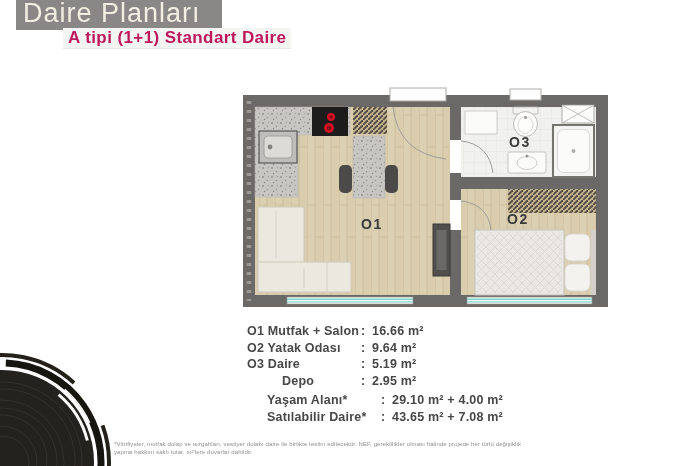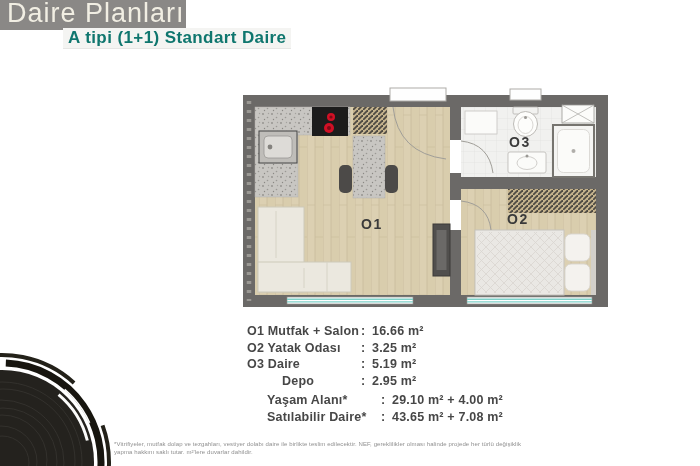--- a/index.html
+++ b/index.html
@@ -3,32 +3,32 @@
 <meta charset="utf-8">
 <style>
   html,body{margin:0;padding:0;}
   body{
     width:700px;height:466px;position:relative;overflow:hidden;
     background:#ffffff;
     font-family:"Liberation Sans", sans-serif;
   }
   
   .title-box{
-    position:absolute;left:0;top:0;width:186px;height:30px;
+    position:absolute;left:16px;top:0;width:206px;height:30px;
     background:#8a8886;
   }
   .title-box .t{
     position:absolute;left:7px;top:-2px;
     font-size:27px;font-weight:400;letter-spacing:1px;
     color:#f1eee3;white-space:nowrap;
   }
   .subtitle{
     position:absolute;left:63px;top:28px;height:20px;
     padding:0 5px;background:#f4f4f2;border-bottom:1px solid #e6e6e4;
-    font-size:17px;font-weight:bold;color:#0f766e;letter-spacing:.4px;
+    font-size:17px;font-weight:bold;color:#be185d;letter-spacing:.4px;
     line-height:20px;white-space:nowrap;
   }
   
   .plan{position:absolute;left:243px;top:85px;width:365px;height:222px;}
   .plan svg{display:block;}
   .plan text{
     font-family:"Liberation Sans", sans-serif;
     font-weight:bold;font-size:14px;letter-spacing:1.5px;fill:#3a3a3a;
   }
   
@@ -177,21 +177,21 @@
 
 <div class="legend">
   <div class="lrow">
     <span class="lab">O1 Mutfak + Salon</span>
     <span class="colon">:</span>
     <span class="val">16.66 m²</span>
   </div>
   <div class="lrow">
     <span class="lab">O2 Yatak Odası</span>
     <span class="colon">:</span>
-    <span class="val">3.25 m²</span>
+    <span class="val">9.64 m²</span>
   </div>
   <div class="lrow">
     <span class="lab">O3 Daire</span>
     <span class="colon">:</span>
     <span class="val">5.19 m²</span>
   </div>
   <div class="lrow">
     <span class="lab indent">Depo</span>
     <span class="colon">:</span>
     <span class="val">2.95 m²</span>

